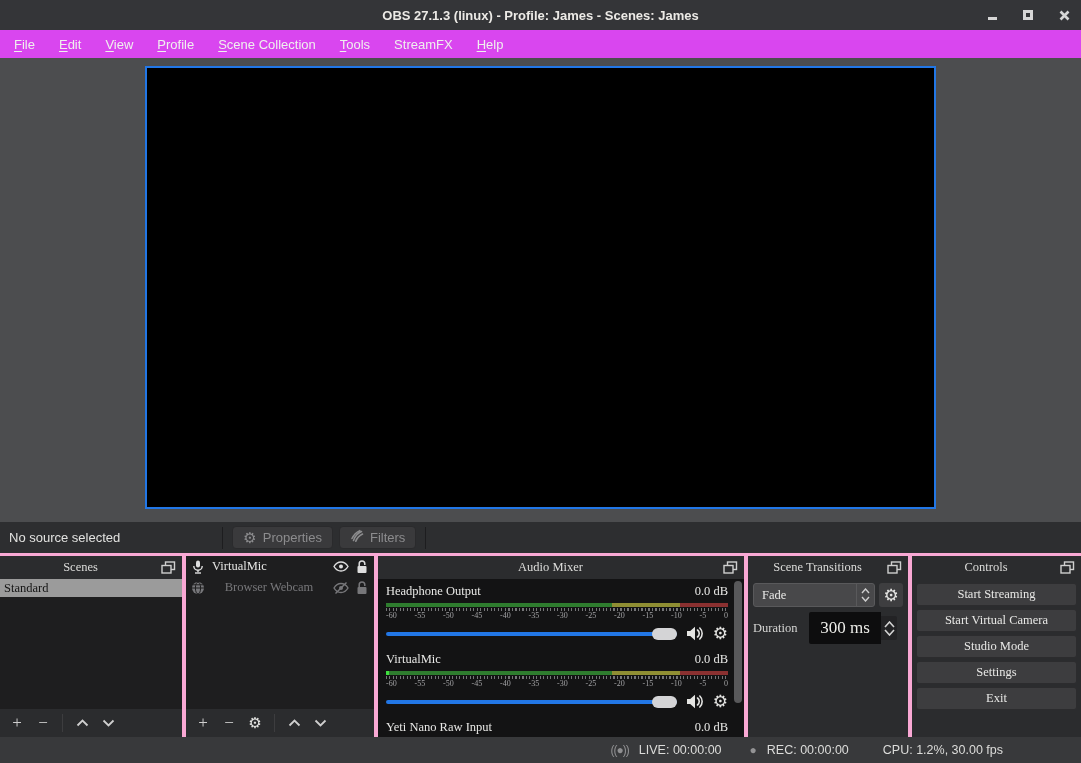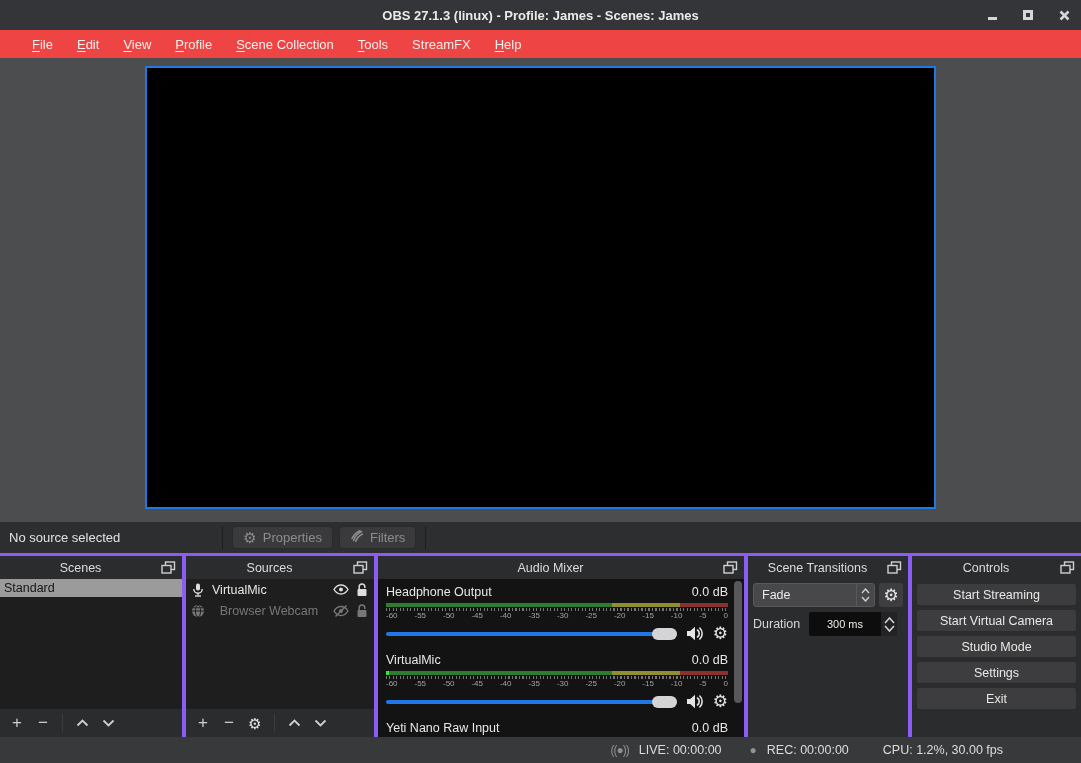--- a/index.html
+++ b/index.html
@@ -15,40 +15,40 @@
   .titlebar { position:absolute; left:0; top:0; width:1081px; height:30px;
     background:#343538; display:flex; align-items:center; justify-content:center; }
   .titlebar .title { font-weight:bold; font-size:13px; color:#eceae6; }
   .winbtns { position:absolute; right:10px; top:0; height:30px; display:flex; align-items:center; gap:22px; }
   .winbtn { width:14px; height:14px; display:flex; align-items:center; justify-content:center; cursor:pointer; }
   .glyph-min { width:9px; height:3px; background:#d6d6d6; margin-top:7px; }
   .glyph-max { width:10px; height:10px; border:3px solid #d6d6d6; }
 
   
   .menubar { position:absolute; left:0; top:30px; width:1081px; height:28px;
-    background:#ef4444; display:flex; align-items:center; padding-left:20px; }
+    background:#d946ef; display:flex; align-items:center; padding-left:2px; }
   .menu-item { padding:3px 12px; color:#f0f0ee; font-size:13px; cursor:default; }
 
   
   .preview-area { position:absolute; left:0; top:58px; width:1081px; height:464px; background:#4c4d4f; }
   .canvas { position:absolute; left:145px; top:8px; width:791px; height:443px;
     background:#000; border:2px solid #2277e6; }
 
   
   .srcbar { position:absolute; left:0; top:522px; width:1081px; height:31px;
     background:#2d2e30; display:flex; align-items:center; padding-left:9px; }
   .srcbar .status-text { color:#e2e2e0; margin-right:96px; }
   .vsep { width:1px; height:22px; background:#1d1d1f; margin:0 6px; }
   .tool-btn { height:23px; background:#3a3a3c; border:1px solid #2a2a2c; border-radius:4px;
     display:flex; align-items:center; gap:6px; padding:0 10px; margin:0 3px;
     color:#8c8c8e; font-size:13px; cursor:pointer; }
   .tool-btn .icon { color:#8c8c8e; }
 
   
-  .dock { position:absolute; left:0; top:553px; width:1081px; height:184px; background:#8b5cf6; }
+  .dock { position:absolute; left:0; top:553px; width:1081px; height:184px; background:#f9a8d4;font-family:Liberation Serif, serif; }
   .panel { position:absolute; top:3px; bottom:0; background:#1e1e1f; display:flex; flex-direction:column; }
   .panel-header { height:23px; background:#2b2c2e; display:flex; align-items:center; flex:0 0 23px; }
   .panel-title { flex:1; text-align:center; color:#dcdcda; font-size:12.5px; }
   .popout { width:15px; height:13px; margin-right:6px; flex:0 0 auto; cursor:pointer; }
   .panel-body { flex:1; overflow:hidden; position:relative; }
   .panel-toolbar { height:28px; background:#2b2c2e; display:flex; align-items:center;
     padding-left:6px; gap:4px; flex:0 0 28px; }
   .pt-btn { width:22px; height:22px; display:flex; align-items:center; justify-content:center;
     color:#cfcfcf; font-size:17px; cursor:pointer; }
   .pt-sep { width:1px; height:18px; background:#3d3d3f; margin:0 4px; }
@@ -97,22 +97,22 @@
   .tr-row1 { display:flex; align-items:center; gap:4px; }
   .combo { flex:1; height:24px; background:#48484a; border:1px solid #59595b; border-radius:3px;
     display:flex; align-items:center; cursor:pointer; }
   .combo-text { flex:1; padding-left:8px; color:#eaeae8; font-size:12.5px; }
   .combo-spin { width:18px; height:100%; border-left:1px solid #59595b;
     display:flex; flex-direction:column; align-items:center; justify-content:center; gap:2px; }
   .gear-btn { width:24px; height:24px; background:#3e3e40; border-radius:3px;
     display:flex; align-items:center; justify-content:center; cursor:pointer; }
   .tr-row2 { display:flex; align-items:center; margin-top:5px; }
   .dur-label { width:56px; color:#d6d6d4; font-size:12.5px; }
-  .spinbox { width:72px; height:24px; background:#0d0d0e; border-radius:2px 0 0 2px;
-    color:#ecece8; font-size:11px; display:flex; align-items:center; justify-content:center; cursor:text;text-align:center; }
+  .spinbox { width:72px; height:32px; background:#0d0d0e; border-radius:2px 0 0 2px;
+    color:#ecece8; font-size:17px; display:flex; align-items:center; justify-content:center; cursor:text;text-align:center; }
   .spin-arrows { width:16px; height:24px; display:flex; flex-direction:column;
     align-items:center; justify-content:center; gap:1px; background:#232325; border-radius:0 2px 2px 0; }
   .spin-arrows svg, .combo-spin svg { display:block; cursor:pointer; }
 
   
   .ctl-body { padding:4px 4px 0 4px; display:flex; flex-direction:column; gap:3px; }
   .ctl-btn { height:23px; background:#3d3d3f; border:1px solid #2c2c2e; border-radius:3px;
     color:#e8e8e6; font-size:12.5px; display:flex; align-items:center; justify-content:center; cursor:pointer; }
 
   
@@ -201,27 +201,20 @@
       </div>
       <div class="pt-btn">
         <svg width="13" height="8" viewBox="0 0 13 8">
             <path d="M1.5 1.5 L6.5 6.5 L11.5 1.5" fill="none" stroke="#cfcfcf" stroke-width="1.8"></path>
           </svg>
       </div>
     </div>
   </div>
 
   <div class="panel panel-sources">
-    <div class="panel-header">
-      <span class="panel-title">Sources</span>
-      <svg class="popout" viewBox="0 0 15 13">
-        <rect x="4.5" y="1" width="9" height="7.5" fill="none" stroke="#cfcfcf" stroke-width="1.4"></rect>
-        <rect x="1" y="4.5" width="9" height="7.5" fill="#2b2c2e" stroke="#cfcfcf" stroke-width="1.4"></rect>
-      </svg>
-    </div>
     <div class="panel-body">
       <div class="source-row row-on">
         <span class="sicon">
           <svg width="14" height="14" viewBox="0 0 14 14">
             <rect x="5" y="0.5" width="4" height="7" rx="2" fill="currentColor"></rect>
             <path d="M2.8 6 a4.2 4.2 0 0 0 8.4 0" fill="none" stroke="currentColor" stroke-width="1.4"></path>
             <line x1="7" y1="10.2" x2="7" y2="12.2" stroke="currentColor" stroke-width="1.4"></line>
             <line x1="4" y1="13" x2="10" y2="13" stroke="currentColor" stroke-width="1.4"></line>
           </svg>
         </span>

